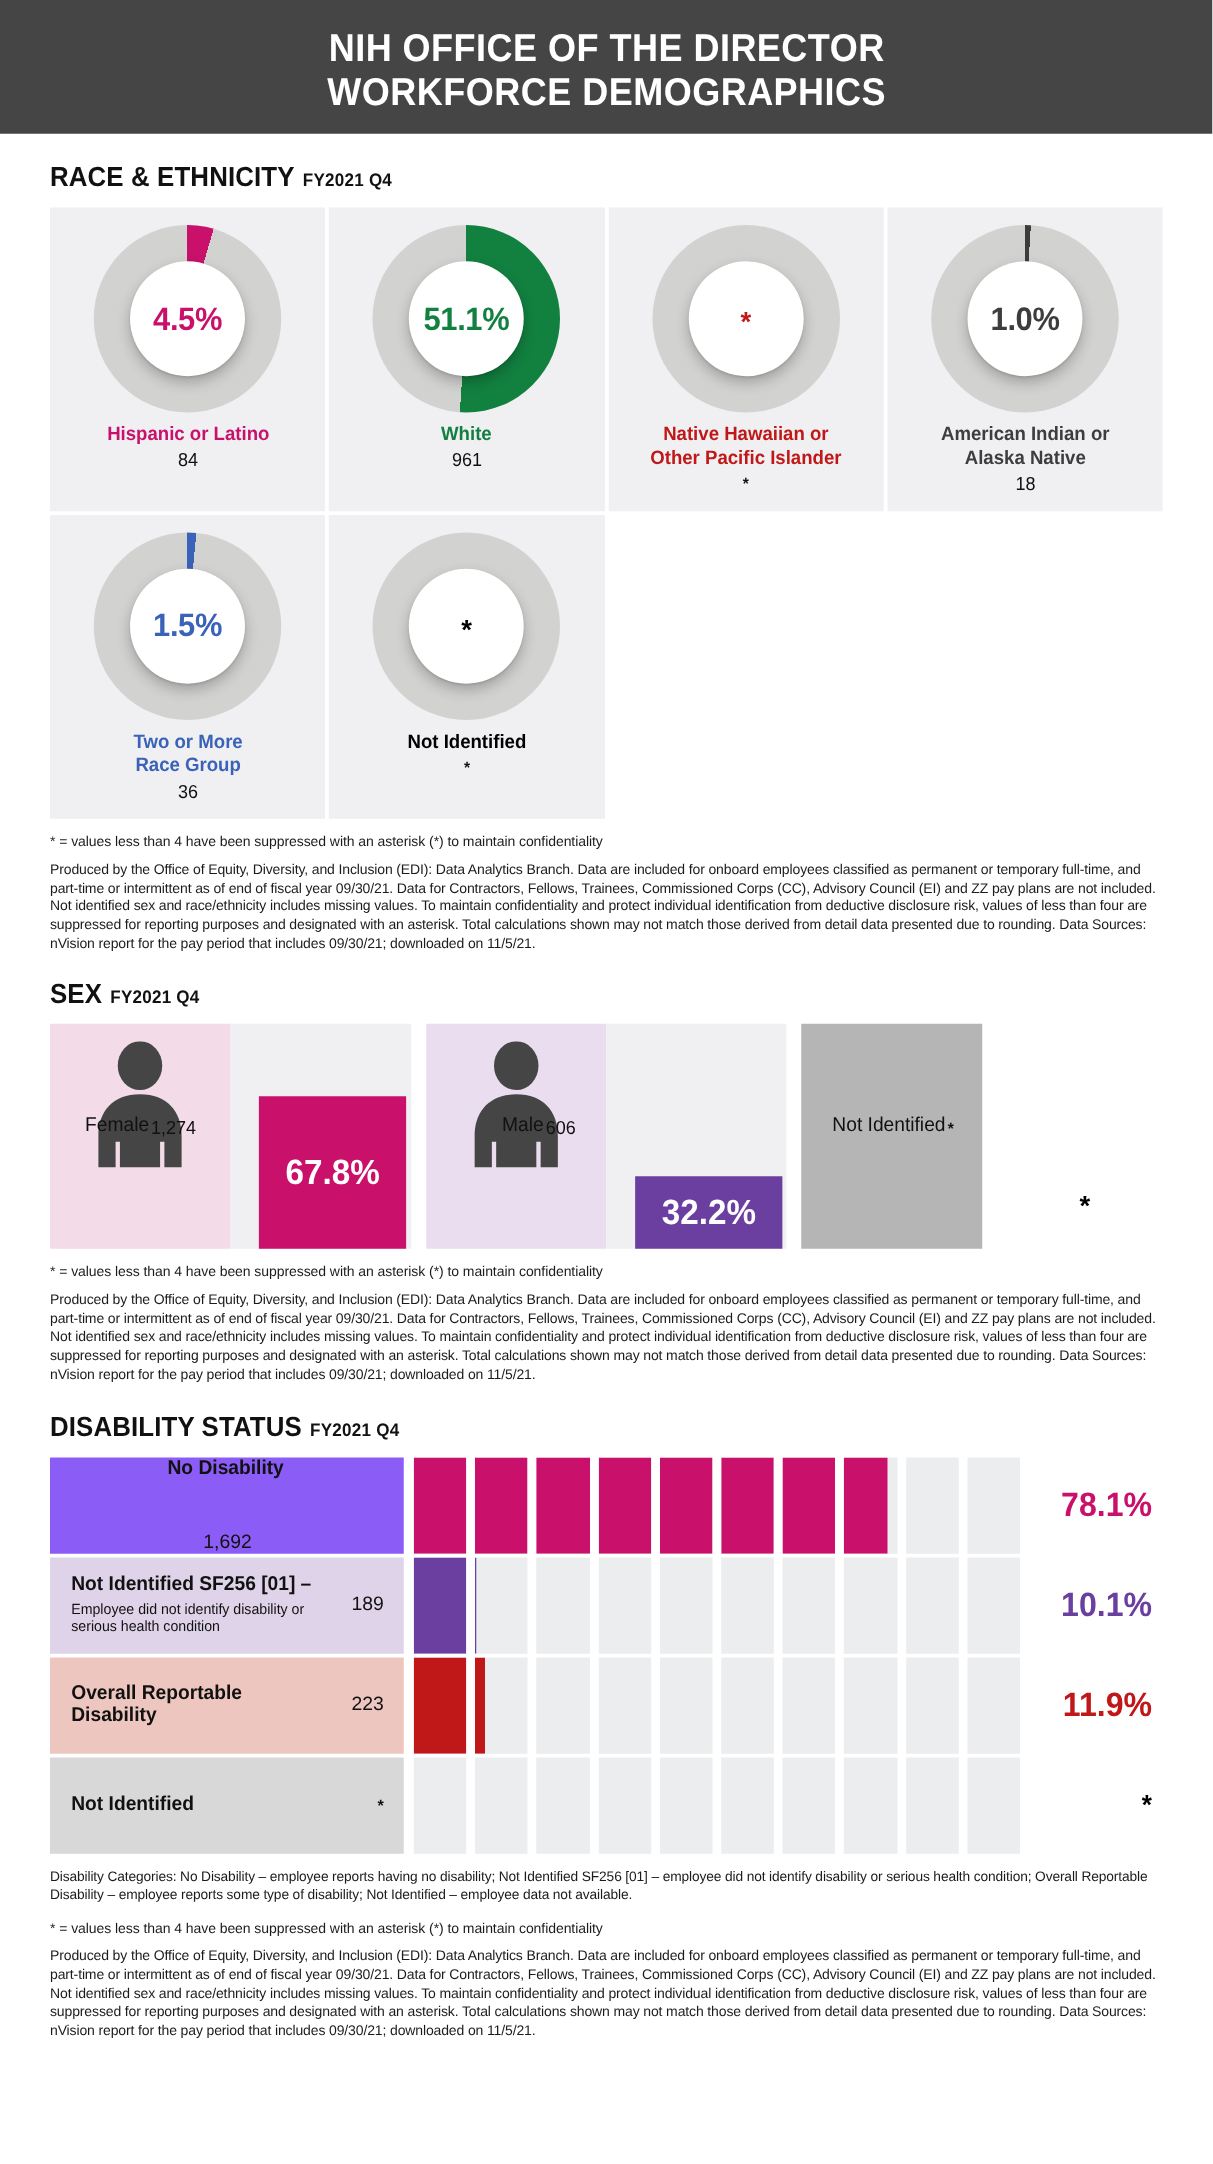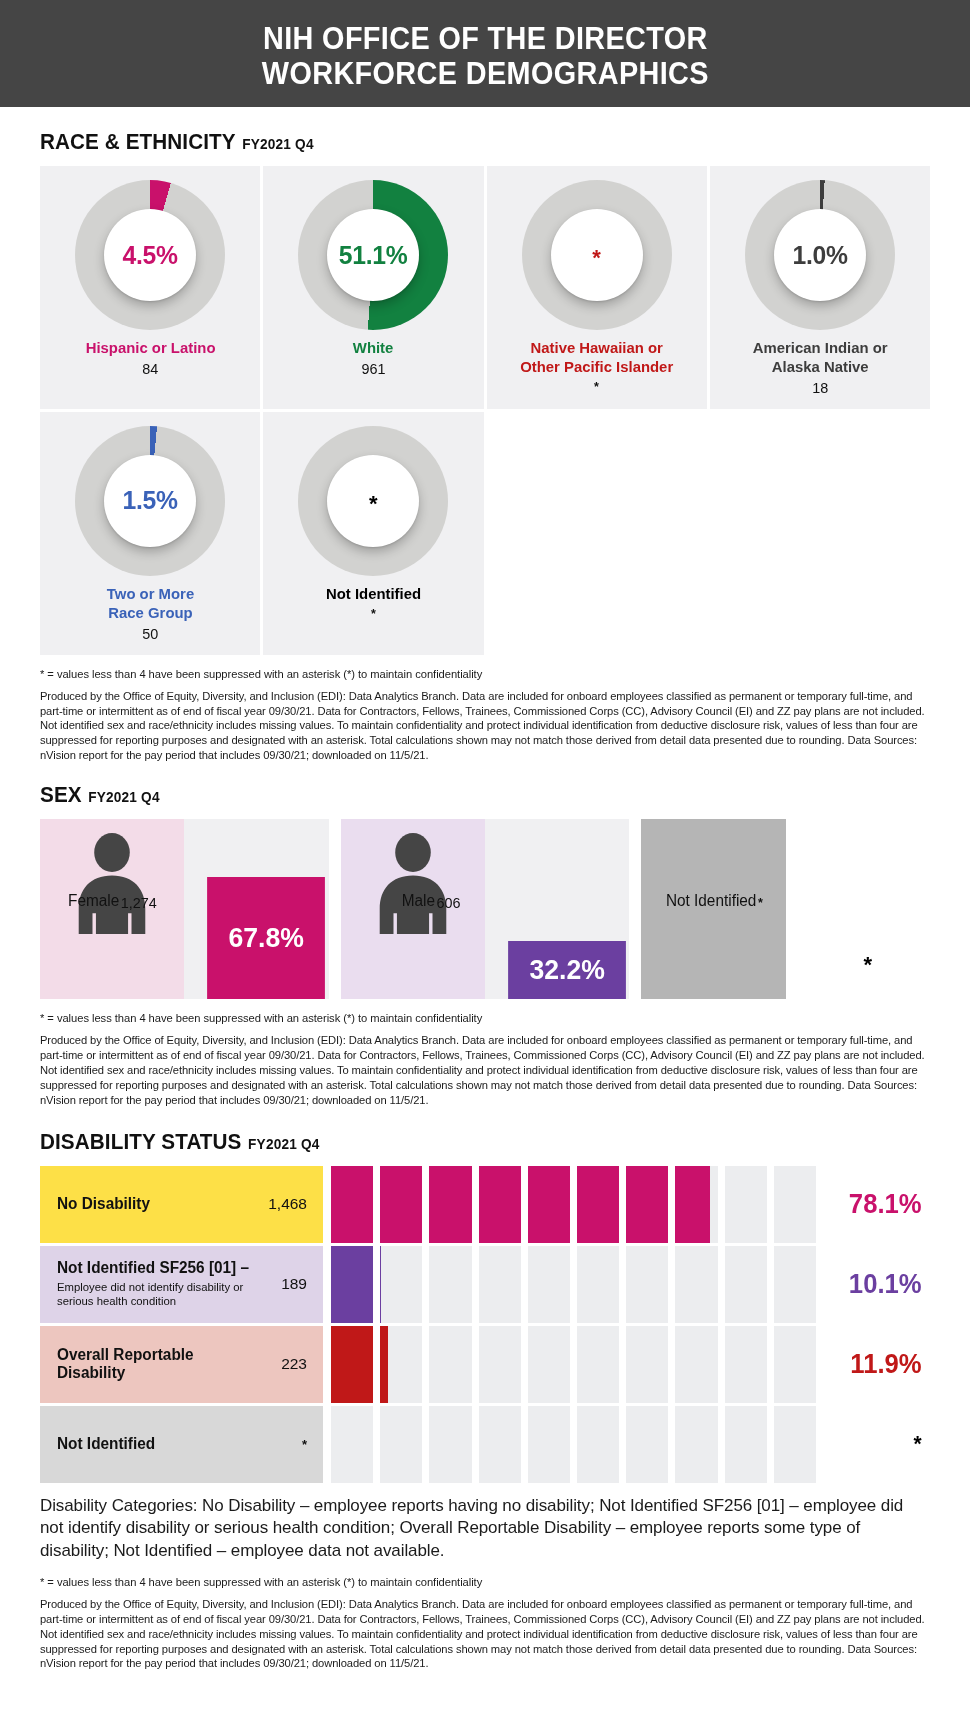--- a/index.html
+++ b/index.html
@@ -250,21 +250,21 @@
     justify-content: flex-end;
     padding-right: 6px;
     font-family: "Liberation Sans Narrow", "Liberation Sans", sans-serif;
     font-weight: bold;
     font-size: 27px;
     transform: scaleX(0.95);
   }
   .dis-pct.ast-cell { font-size: 22px; color: #000; }
 
   .dis-note {
-    font-size: 17px;
+    font-size: 11px;
     color: #1b1b1b;
     line-height: 1.34;
     margin-top: 12px;
     letter-spacing: -0.1px;
   }
 </style>
 </head>
 <body>
 
 <div class="header">
@@ -323,21 +323,21 @@
           <div class="race-count">18</div>
         </div>
         <div class="race-cell" style="background: rgb(240, 240, 242);">
           <div class="donut-wrap">
             <div class="donut-ring" style="background: conic-gradient(rgb(58, 98, 184) 0deg, rgb(58, 98, 184) 5.4deg, rgb(210, 210, 208) 5.4deg, rgb(210, 210, 208) 360deg);"></div>
             <div class="donut-hole">
               <div class="donut-pct" style="color: rgb(58, 98, 184);">1.5%</div>
             </div>
           </div>
           <div class="race-label" style="color: rgb(58, 98, 184);">Two or More<br>Race Group</div>
-          <div class="race-count">50</div>
+          <div class="race-count">36</div>
         </div>
         <div class="race-cell" style="background: rgb(240, 240, 242);">
           <div class="donut-wrap">
             <div class="donut-ring" style="background: rgb(210, 210, 208);"></div>
             <div class="donut-hole">
               <div class="donut-ast" style="color: rgb(0, 0, 0);">*</div>
             </div>
           </div>
           <div class="race-label" style="color: rgb(0, 0, 0);">Not Identified</div>
           <div class="race-count ast">*</div>
@@ -395,25 +395,25 @@
     <div class="foot-para">Produced by the Office of Equity, Diversity, and Inclusion (EDI): Data Analytics Branch. Data are included for onboard employees classified as permanent or temporary full-time, and part-time or intermittent as of end of fiscal year 09/30/21. Data for Contractors, Fellows, Trainees, Commissioned Corps (CC), Advisory Council (EI) and ZZ pay plans are not included. Not identified sex and race/ethnicity includes missing values. To maintain confidentiality and protect individual identification from deductive disclosure risk, values of less than four are suppressed for reporting purposes and designated with an asterisk. Total calculations shown may not match those derived from detail data presented due to rounding. Data Sources: nVision report for the pay period that includes 09/30/21; downloaded on 11/5/21.</div>
   </div>
 
   <div class="dis-block">
     <div class="sec-title">
       <span>DISABILITY STATUS</span>
       <span class="fy">FY2021 Q4</span>
     </div>
     <div class="dis-table" id="dis-table">
         <div class="dis-row">
-          <div class="dis-lab" style="background: #fde047;">
+          <div class="dis-lab" style="background: #8b5cf6; flex-direction: column;">
             <div class="dis-lab-texts">
               <div class="dis-title">No Disability</div>
             </div>
-            <div class="dis-num">1,468</div>
+            <div class="dis-num">1,692</div>
           </div>
           <div class="dis-bars">
             <div class="dis-seg" style="background: rgb(236, 237, 239);">
               <div class="dis-seg-fill" style="background: rgb(201, 17, 107); width: 100%;"></div>
             </div>
             <div class="dis-seg" style="background: rgb(236, 237, 239);">
               <div class="dis-seg-fill" style="background: rgb(201, 17, 107); width: 100%;"></div>
             </div>
             <div class="dis-seg" style="background: rgb(236, 237, 239);">
               <div class="dis-seg-fill" style="background: rgb(201, 17, 107); width: 100%;"></div>

